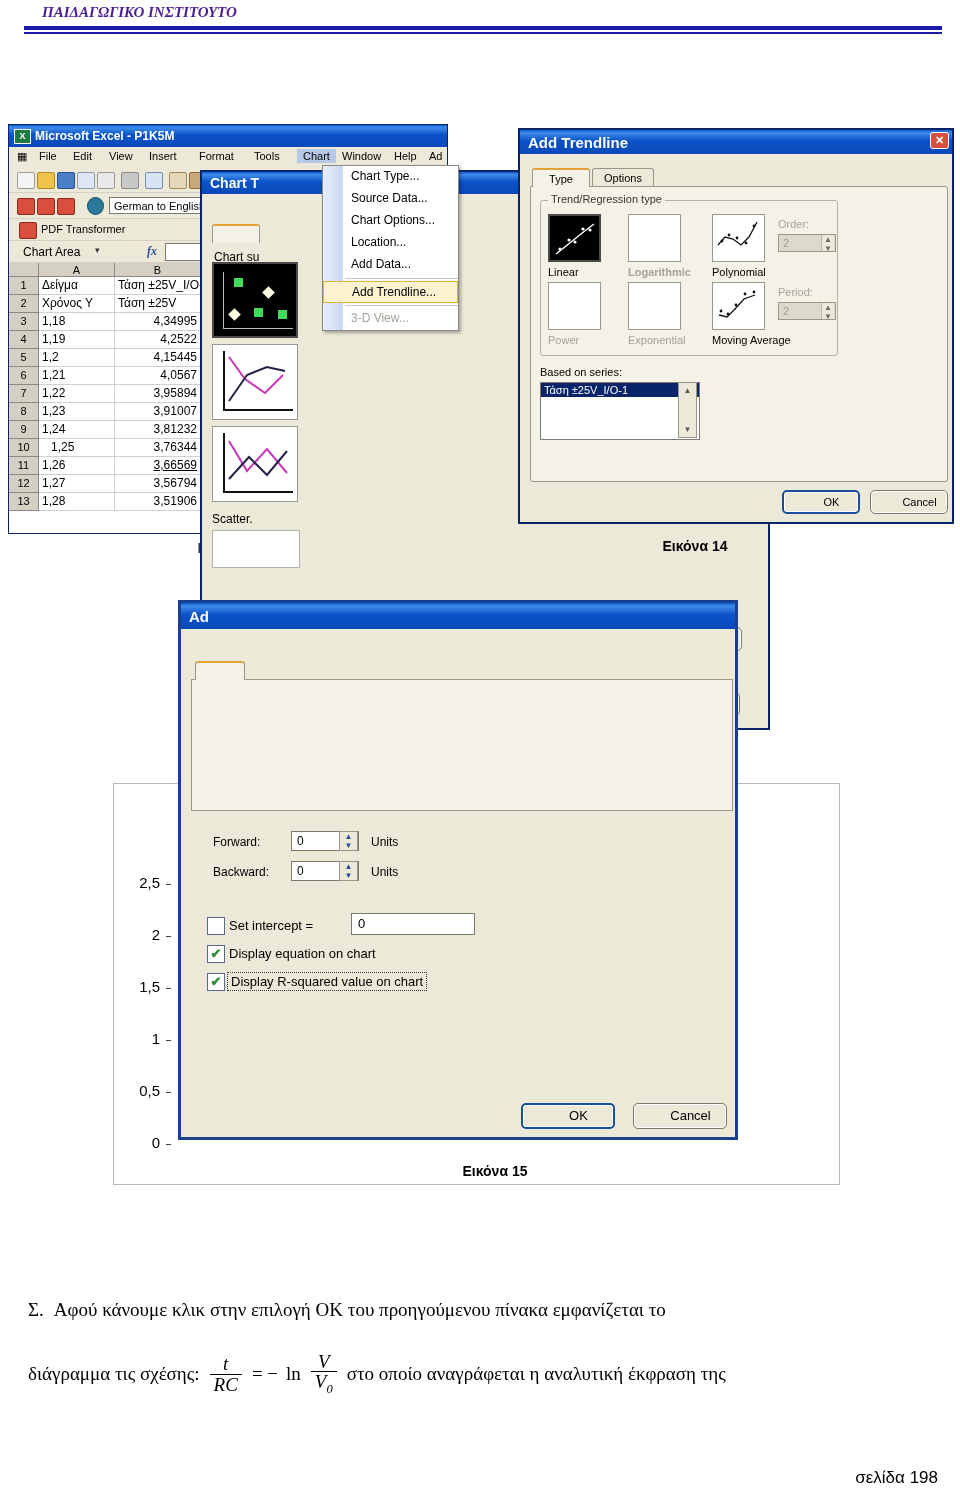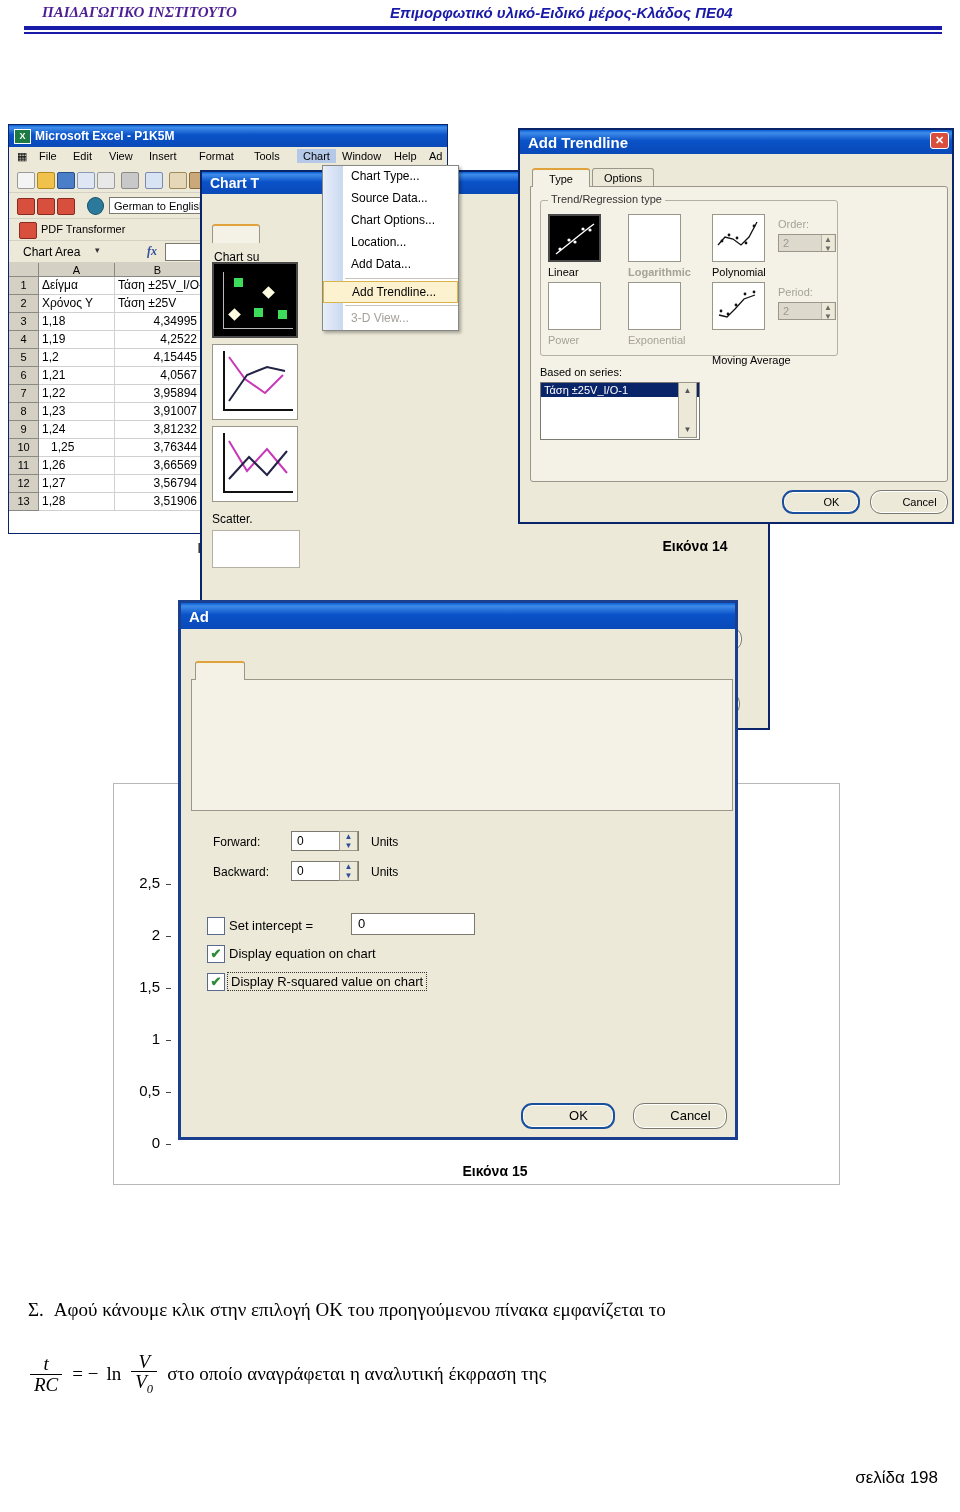--- a/index.html
+++ b/index.html
@@ -17,21 +17,21 @@
 
   
   .win{position:absolute;background:#ece9d8;border:1px solid #0a246a;box-sizing:border-box;}
   .tbar{height:20px;background:linear-gradient(to bottom,#0a5fd4 0%,#3f8cea 12%,#0a52c8 45%,#0a49b8 100%);
         color:#fff;font:bold 12px "Liberation Sans",sans-serif;padding:3px 0 0 8px;box-sizing:border-box;
         white-space:nowrap;overflow:hidden;position:relative;}
   .closebtn{position:absolute;right:3px;top:2px;width:17px;height:15px;background:#d94f3d;border:1px solid #fff;
             border-radius:3px;color:#fff;font:bold 11px "Liberation Sans",sans-serif;text-align:center;line-height:15px;}
   .grp{position:absolute;border:1px solid #b4b0a4;border-radius:3px;box-sizing:border-box;}
   .grp > .glab{position:absolute;top:-8px;left:7px;background:#ece9d8;padding:0 3px;font:11px "Liberation Sans",sans-serif;color:#333;}
-  .btn{background:#ece9d8;border:1px solid #7b7a70;border-radius:11px;box-shadow:inset 0 0 0 1px #fff;
+  .btn{background:#ece9d8;border:1px solid #7b7a70;border-radius:5px;box-shadow:inset 0 0 0 1px #fff;
        font:11px "Liberation Sans",sans-serif;color:#000;text-align:center;box-sizing:border-box;padding-left:21px;}
   .btn.def{border:2px solid #1a4f9c;}
   .btn.dis{color:#9a9a94;}
   .fld{background:#fff;border:1px solid #7b7a70;box-sizing:border-box;font:11px "Liberation Sans",sans-serif;}
   .cap{position:absolute;font:bold 14px "Liberation Sans",sans-serif;color:#000;text-align:center;}
   .tab{position:absolute;height:19px;background:#ece9d8;border:1px solid #9a968a;border-bottom:none;
        border-radius:3px 3px 0 0;font:11px "Liberation Sans",sans-serif;text-align:center;line-height:18px;box-sizing:border-box;}
   .tab.sel{background:#f4f1e6;border-top:2px solid #e0a33c;z-index:4;}
   .thumb{position:absolute;background:#fff;border:1px solid #9a968a;box-sizing:border-box;}
   .thumb.sel{background:#000;border:2px solid #4a4a4a;}
@@ -102,21 +102,20 @@
   .mop{font:19px "Liberation Serif",serif;vertical-align:middle;}
   .mln{font:19px "Liberation Serif",serif;vertical-align:middle;}
   sub{font-size:.66em;}
   #footer{position:absolute;right:22px;top:1468px;font:17px "Liberation Sans",sans-serif;color:#000;}
 </style>
 </head>
 <body>
 
 <div id="hdr">
   <div id="hdr-left">ΠΑΙΔΑΓΩΓΙΚΟ ΙΝΣΤΙΤΟΥΤΟ</div>
-  <div id="hdr-right">Επιμορφωτικό υλικό-Ειδικό μέρος-Κλάδος ΠΕ04</div>
   <div id="hdr-rule1"></div>
   <div id="hdr-rule2"></div>
 </div>
 
 <div class="win" id="xl">
   <div class="tbar">
     <span id="xlicon">X</span>
     <span style="margin-left:18px">Microsoft Excel - P1K5M</span>
   </div>
 
@@ -232,21 +231,21 @@
         <div class="cell r" style="left: 272px; top: 158px; width: 80px;">0,0</div>
         <div class="cell r" style="left: 352px; top: 158px; width: 86px;"></div>
         <div class="rh" style="top: 176px;">10</div>
         <div class="cell" style="left: 30px; top: 176px; width: 76px; padding-left: 12px;">1,25</div>
         <div class="cell r" style="left: 106px; top: 176px; width: 86px;">3,76344</div>
         <div class="cell r" style="left: 192px; top: 176px; width: 80px;"></div>
         <div class="cell r" style="left: 272px; top: 176px; width: 80px;">0,0</div>
         <div class="cell r" style="left: 352px; top: 176px; width: 86px;"></div>
         <div class="rh" style="top: 194px;">11</div>
         <div class="cell" style="left: 30px; top: 194px; width: 76px;">1,26</div>
-        <div class="cell r" style="left: 106px; top: 194px; width: 86px;">3,66569</div>
+        <div class="cell r" style="left: 106px; top: 194px; width: 86px; text-decoration: underline;">3,66569</div>
         <div class="cell r" style="left: 192px; top: 194px; width: 80px;"></div>
         <div class="cell r" style="left: 272px; top: 194px; width: 80px;">0,0</div>
         <div class="cell r" style="left: 352px; top: 194px; width: 86px;"></div>
         <div class="rh" style="top: 212px;">12</div>
         <div class="cell" style="left: 30px; top: 212px; width: 76px;">1,27</div>
         <div class="cell r" style="left: 106px; top: 212px; width: 86px;">3,56794</div>
         <div class="cell r" style="left: 192px; top: 212px; width: 80px;"></div>
         <div class="cell r" style="left: 272px; top: 212px; width: 80px;">0,0</div>
         <div class="cell r" style="left: 352px; top: 212px; width: 86px;"></div>
         <div class="rh" style="top: 230px;">13</div>
@@ -393,21 +392,21 @@
   <div class="thumb" style="left:192px;top:152px;width:53px;height:48px;">
     <svg width="51" height="46" style="position:absolute;left:0;top:0;">
         <polyline points="6,32 14,34 22,26 31,16 42,12" fill="none" stroke="#111" stroke-width="1.3"></polyline>
         <circle cx="8" cy="28" r="1.4" fill="#111"></circle>
         <circle cx="15" cy="31" r="1.4" fill="#111"></circle>
         <circle cx="23" cy="22" r="1.4" fill="#111"></circle>
         <circle cx="32" cy="11" r="1.4" fill="#111"></circle>
         <circle cx="41" cy="9" r="1.4" fill="#111"></circle>
       </svg>
   </div>
-  <div class="tlab" style="left:192px;top:204px;margin-top:20px;">Moving Average</div>
+  <div class="tlab" style="left:192px;top:204px;">Moving Average</div>
   <div class="tlab dis" style="left:258px;top:156px;">Period:</div>
   <div class="spin" style="left:258px;top:172px;width:58px;height:18px;line-height:16px;">
     <span>2</span>
     <span class="ar">▲<br>▼</span>
   </div>
 
   <div class="tlab" style="left:20px;top:236px;">Based on series:</div>
   <div style="position:absolute;left:20px;top:252px;width:158px;height:56px;background:#fff;border:1px solid #7b7a70;">
     <div style="background:#0a246a;color:#fff;font:11px 'Liberation Sans',sans-serif;padding:1px 3px;">Τάση ±25V_I/O-1</div>
   </div>
@@ -483,20 +482,21 @@
 </div>
 
 <div class="cap" style="left:400px;top:1163px;width:190px;">Εικόνα 15</div>
 
 <div id="body">
   <div style="display:flex;align-items:baseline;gap:10px;">
     <span>Σ.</span>
     <span style="flex:1;text-align:justify;">Αφού κάνουμε κλικ στην επιλογή ΟΚ του προηγούμενου πίνακα εμφανίζεται το</span>
   </div>
   <div style="display:flex;align-items:center;gap:8px;margin-top:8px;">
+    <span>διάγραμμα τις σχέσης:</span>
     <span class="frac">
       <span class="num">t</span>
       <span class="den">RC</span>
     </span>
     <span class="mop">= −</span>
     <span class="mln">ln</span>
     <span class="frac">
       <span class="num">V</span>
       <span class="den"><span>V</span><sub>0</sub></span>
     </span>

